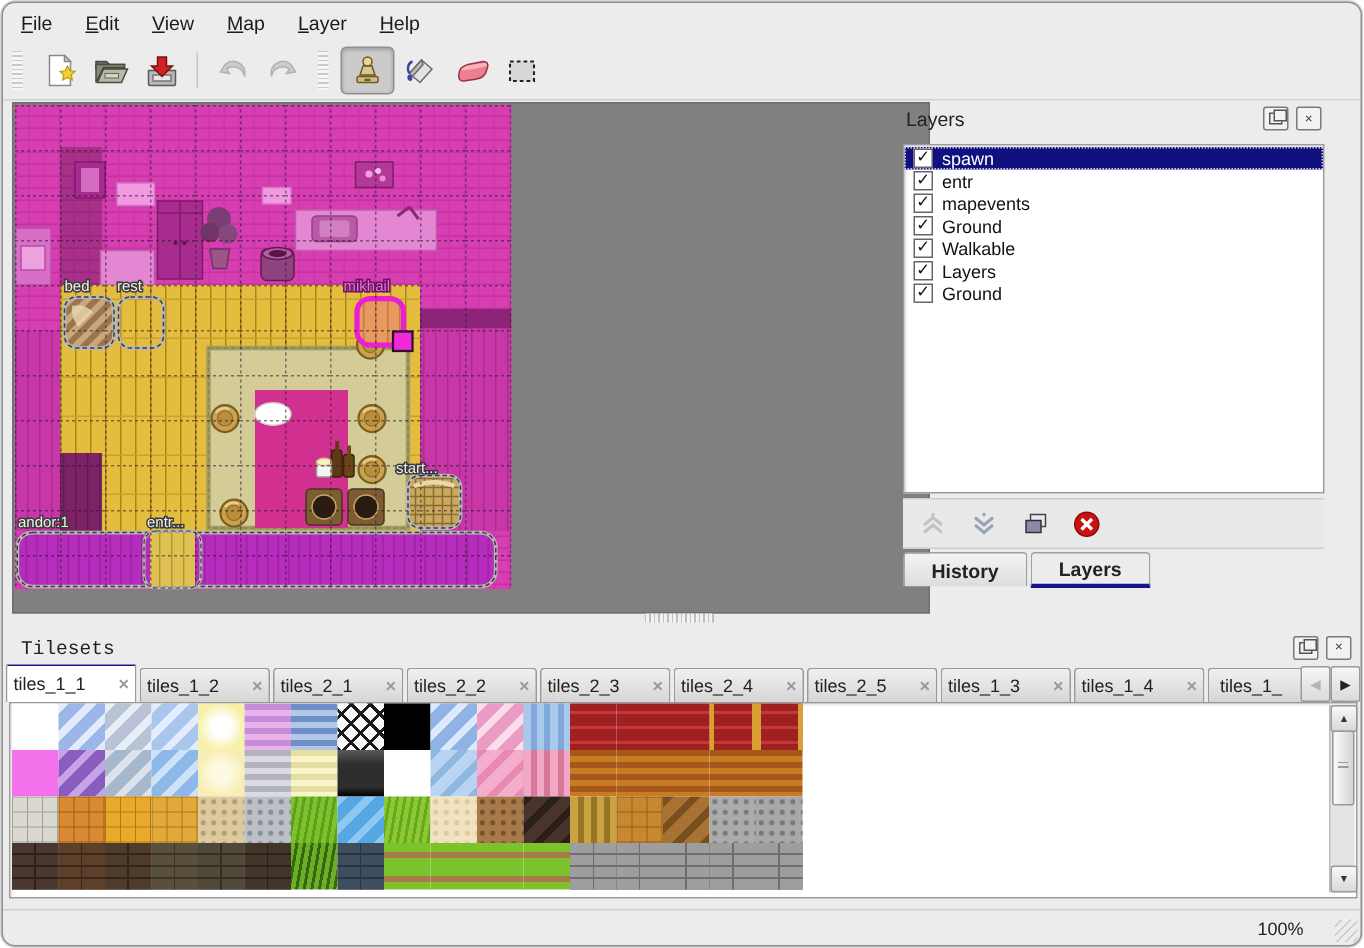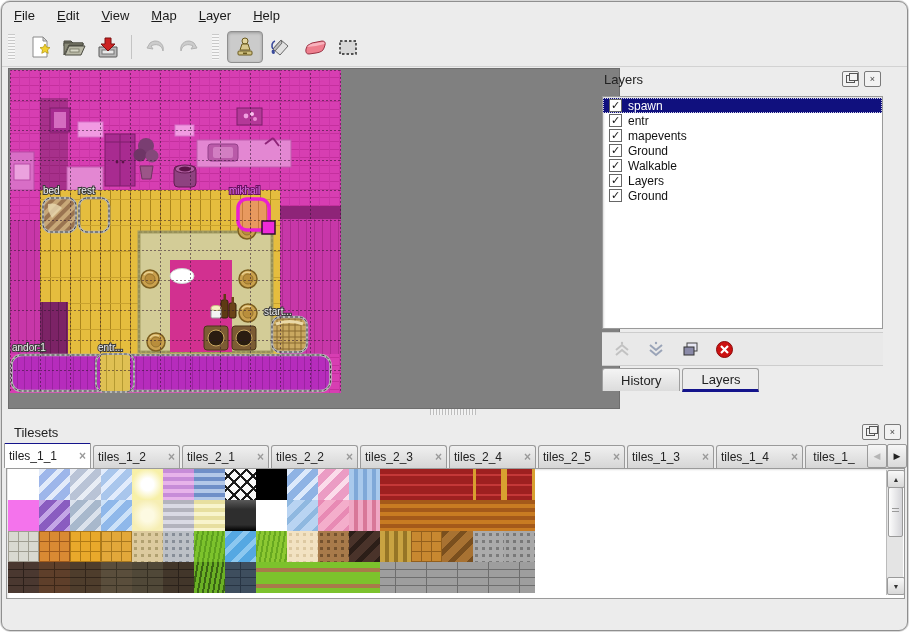--- a/index.html
+++ b/index.html
@@ -41,21 +41,21 @@
       background:repeating-linear-gradient(90deg,#e8e8e8 0 2px,#cfcfcf 2px 4px);}
   .layer-list{margin-top:6px;height:230px;background:#fff;border:1px solid #9a9a9a;
       box-shadow:inset 1px 1px 2px rgba(0,0,0,.15);overflow:hidden;padding-top:1px;}
   .lrow{display:flex;align-items:center;height:15px;padding:0 2px;font-size:12px;color:#111;}
   .lrow .cb{width:11px;height:11px;background:#fff;border:1px solid #666;font-size:11px;line-height:10px;
       text-align:center;color:#111;margin:0 6px 0 4px;flex:none;}
   .lrow.sel{background:#10107e;color:#fff;outline:1px dotted #cfcfe8;outline-offset:-1px;}
   .layer-btns{display:flex;align-items:center;gap:10px;height:32px;margin-top:3px;
       border-top:1px solid #cdcdcd;border-bottom:1px solid #cdcdcd;padding-left:8px;background:#e9e9e9;}
   .lb{width:24px;height:24px;display:flex;align-items:center;justify-content:center;}
-  .dock-tabs{display:flex;margin-top:2px;}
+  .dock-tabs{display:flex;margin-top:2px;font-weight:bold;}
   .dtab{height:22px;padding:0 18px;display:flex;align-items:center;font-size:13px;color:#222;
       border:1px solid #9f9f9f;border-bottom:none;border-radius:3px 3px 0 0;
       background:linear-gradient(#f4f4f4,#dcdcdc);margin-right:2px;}
   .dtab.active{background:#ececec;border-bottom:3px solid #14148c;height:20px;}
   
   .tilesets-dock{position:absolute;left:2px;top:419px;width:903px;height:186px;}
   .ts-tabbar{position:relative;height:25px;display:flex;align-items:flex-end;overflow:hidden;padding-right:42px;}
   .ttab{flex:none;width:73px;height:22px;display:flex;align-items:center;justify-content:center;gap:22px;
      font-size:12px;color:#222;border:1px solid #9a9a9a;border-bottom:none;border-radius:3px 3px 0 0;
      background:linear-gradient(#f0f0f0,#d6d6d6);margin-right:2px;padding:0 6px;}
@@ -422,21 +422,21 @@
         </svg>
       </span>
     </div>
     <div class="dock-tabs">
         <div class="dtab">History</div>
         <div class="dtab active">Layers</div>
       </div>
   </div>
 
   <div class="tilesets-dock">
-    <div class="dock-title" style="padding-left:10px;">
+    <div class="dock-title" style="padding-left:10px;font-family:Liberation Mono, monospace;">
       <span class="ttl">Tilesets</span>
       <span class="mini-btn">
           <span class="float-glyph"></span>
         </span>
       <span class="mini-btn" style="margin-right:4px;">
           <span>×</span>
         </span>
     </div>
     <div class="ts-tabbar">
       <div class="ttab active">
@@ -556,14 +556,18 @@
           <div class="tile t-brick" style="--a: #9e9e9e; --b: #6e6e6e;"></div>
         </div>
       <div class="vscroll">
         <span class="vsb" style="top:0;">▲</span>
         <div class="vthumb"></div>
         <span class="vsb" style="bottom:0;top:auto;">▼</span>
       </div>
     </div>
   </div>
 
+  <div class="statusbar">
+    <span class="zoom-label">100%</span>
+    <div class="grip"></div>
+  </div>
 
 </div>
 
 </body></html>

